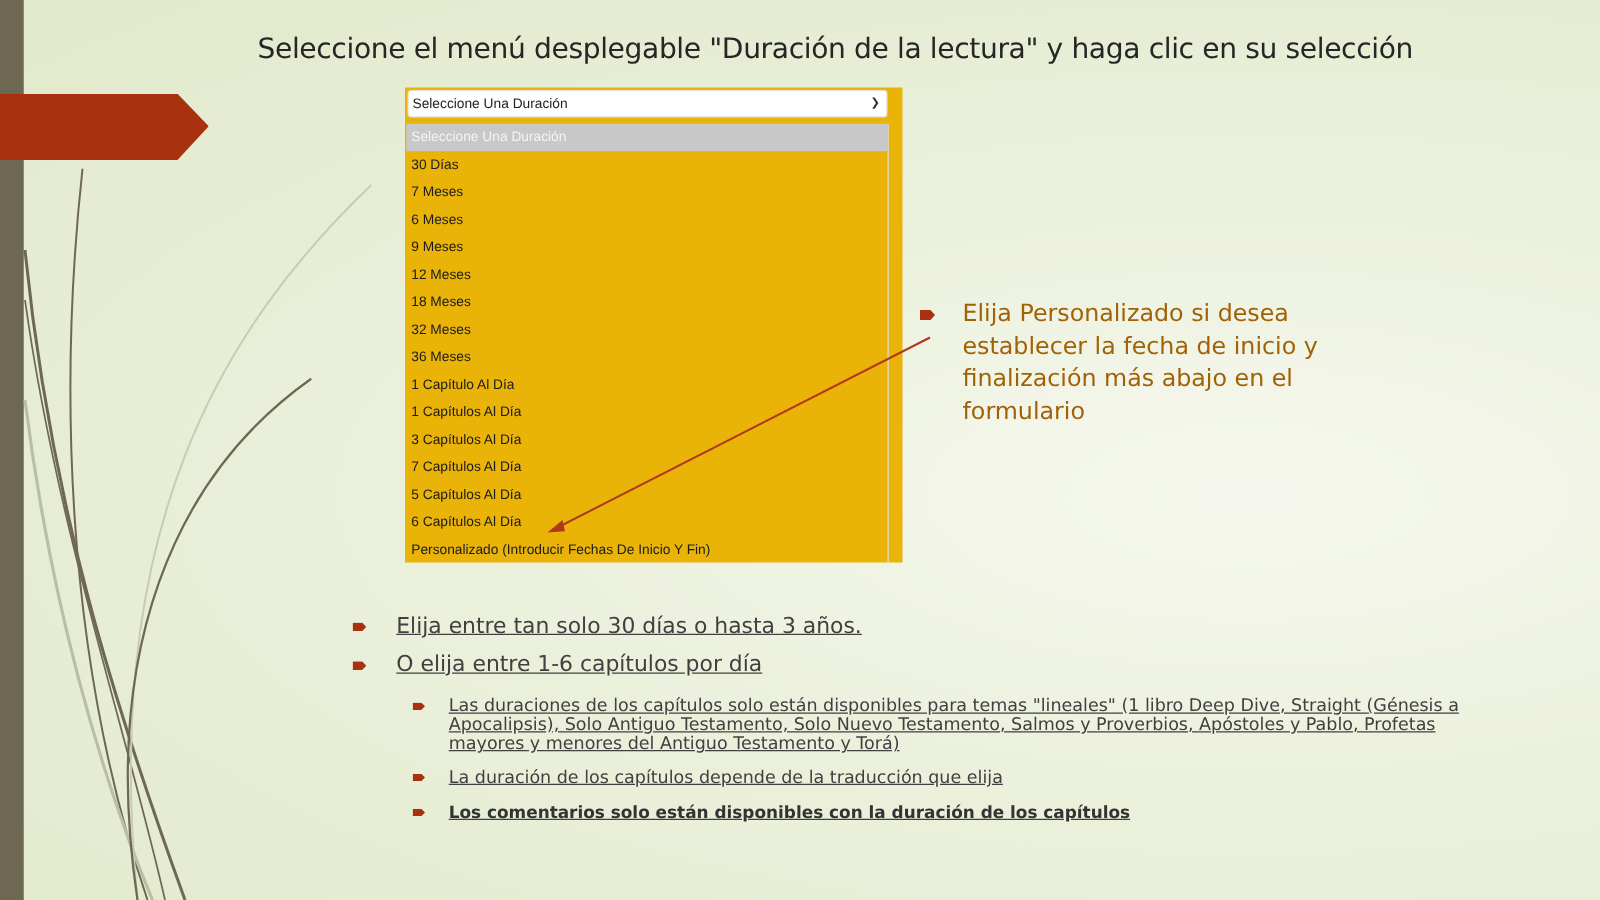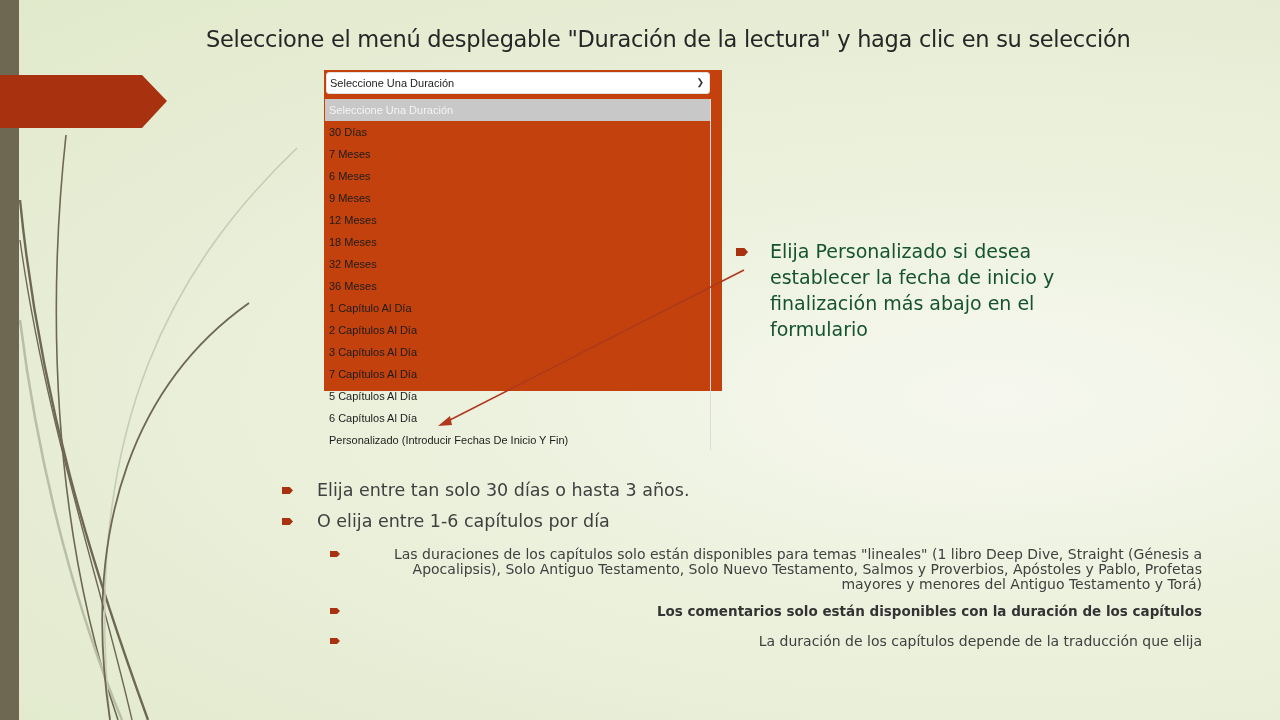--- a/index.html
+++ b/index.html
@@ -12,53 +12,53 @@
   .red-tab {
     position:absolute; left:0; top:75px; width:167px; height:53px; background:#a8320f;
     clip-path: polygon(0 0, 142px 0, 167px 26px, 142px 53px, 0 53px);
   }
   .decor { position:absolute; left:0; top:0; }
   .title {
     position:absolute; left:206px; top:26px; width:1060px;
     font-size:22.5px; color:#262626; letter-spacing:-0.3px; white-space:nowrap;
   }
   .panel {
-    position:absolute; left:324px; top:70px; width:398px; height:321px; background:#c2410c;
+    position:absolute; left:324px; top:70px; width:398px; height:380px; background:#eab308;
   }
   .select-box {
     position:absolute; left:2px; top:2px; width:384px; height:22px;
     border:1px solid #e2e2e2; border-radius:3px; background:#fff;
     font-family:"Liberation Sans", sans-serif; font-size:11px; color:#222;
     display:flex; align-items:center; padding-left:3px; box-sizing:border-box;
   }
   .select-box .chev { position:absolute; right:5px; top:4px; font-size:9px; color:#333; }
   .option-list {
     position:absolute; left:1px; top:29px; width:386px; height:351px;
     border-right:1px solid #dcdcdc; box-sizing:border-box;
   }
   .option {
     height:22px; line-height:22px; padding-left:4px;
     font-family:"Liberation Sans", sans-serif; font-size:11px; color:#1c1c1c; white-space:nowrap;
   }
   .option.selected { background:#c8c8c8; color:#f4f4f4; }
   .arrow { position:absolute; left:0; top:0; pointer-events:none; }
   .callout {
     position:absolute; left:736px; top:238px; width:360px;
-    font-size:19px; line-height:26px; color:#14532d;
+    font-size:19px; line-height:26px; color:#a16207;
   }
   .bullet-shape {
     display:inline-block; width:12px; height:8px; background:#a8320f;
     clip-path: polygon(0 0, 70% 0, 100% 50%, 70% 100%, 0 100%);
   }
   .callout .bullet-shape { position:absolute; left:0; top:10px; }
   .callout .text { margin-left:34px; display:block; }
-  .list { position:absolute; left:282px; top:480px; width:920px; color:#404040; }
+  .list { position:absolute; left:282px; top:491px; width:920px; color:#404040;text-decoration:underline; }
   .l1 { position:relative; font-size:17.5px; line-height:20px; padding-left:35px; margin-bottom:11px; }
   .l1 .bullet-shape { position:absolute; left:0; top:7px; width:11px; height:7px; }
-  .l2 { position:relative; font-size:14px; line-height:15px; padding-left:77px; margin-bottom:11px;text-align:right; }
+  .l2 { position:relative; font-size:14px; line-height:15px; padding-left:77px; margin-bottom:11px; }
   .l2 .bullet-shape { position:absolute; left:48px; top:4px; width:10px; height:6px; }
   .l2.bold { font-weight:bold; color:#333; font-size:13.5px; }
 </style>
 </head>
 <body>
 
 <div class="left-bar"></div>
 
 <svg class="decor" width="330" height="720" viewBox="0 0 330 720">
   <path d="M66 135 C 48 300, 50 520, 118 720" stroke="#6e6853" stroke-width="1.6" fill="none"></path>
@@ -82,21 +82,21 @@
     <div class="option selected">Seleccione Una Duración</div>
     <div class="option">30 Días</div>
     <div class="option">7 Meses</div>
     <div class="option">6 Meses</div>
     <div class="option">9 Meses</div>
     <div class="option">12 Meses</div>
     <div class="option">18 Meses</div>
     <div class="option">32 Meses</div>
     <div class="option">36 Meses</div>
     <div class="option">1 Capítulo Al Día</div>
-    <div class="option">2 Capítulos Al Día</div>
+    <div class="option">1 Capítulos Al Día</div>
     <div class="option">3 Capítulos Al Día</div>
     <div class="option">7 Capítulos Al Día</div>
     <div class="option">5 Capítulos Al Día</div>
     <div class="option">6 Capítulos Al Día</div>
     <div class="option">Personalizado (Introducir Fechas De Inicio Y Fin)</div>
   </div>
 </div>
 
 <svg class="arrow" width="1280" height="720">
   <line x1="744" y1="270" x2="446" y2="422" stroke="#b0381c" stroke-width="1.6"></line>
@@ -114,21 +114,21 @@
     <span>Elija entre tan solo 30 días o hasta 3 años.</span>
   </div>
   <div class="l1" style="margin-bottom:16px;">
     <span class="bullet-shape"></span>
     <span>O elija entre 1-6 capítulos por día</span>
   </div>
   <div class="l2" style="margin-bottom:12px;">
     <span class="bullet-shape"></span>
     <span>Las duraciones de los capítulos solo están disponibles para temas "lineales" (1 libro Deep Dive, Straight (Génesis a Apocalipsis), Solo Antiguo Testamento, Solo Nuevo Testamento, Salmos y Proverbios, Apóstoles y Pablo, Profetas mayores y menores del Antiguo Testamento y Torá)</span>
   </div>
+  <div class="l2" style="margin-bottom:13px;">
+    <span class="bullet-shape"></span>
+    <span>La duración de los capítulos depende de la traducción que elija</span>
+  </div>
   <div class="l2 bold" style="margin-bottom:15px;">
     <span class="bullet-shape"></span>
     <span>Los comentarios solo están disponibles con la duración de los capítulos</span>
   </div>
-  <div class="l2" style="margin-bottom:13px;">
-    <span class="bullet-shape"></span>
-    <span>La duración de los capítulos depende de la traducción que elija</span>
-  </div>
 </div>
 
 </body></html>

